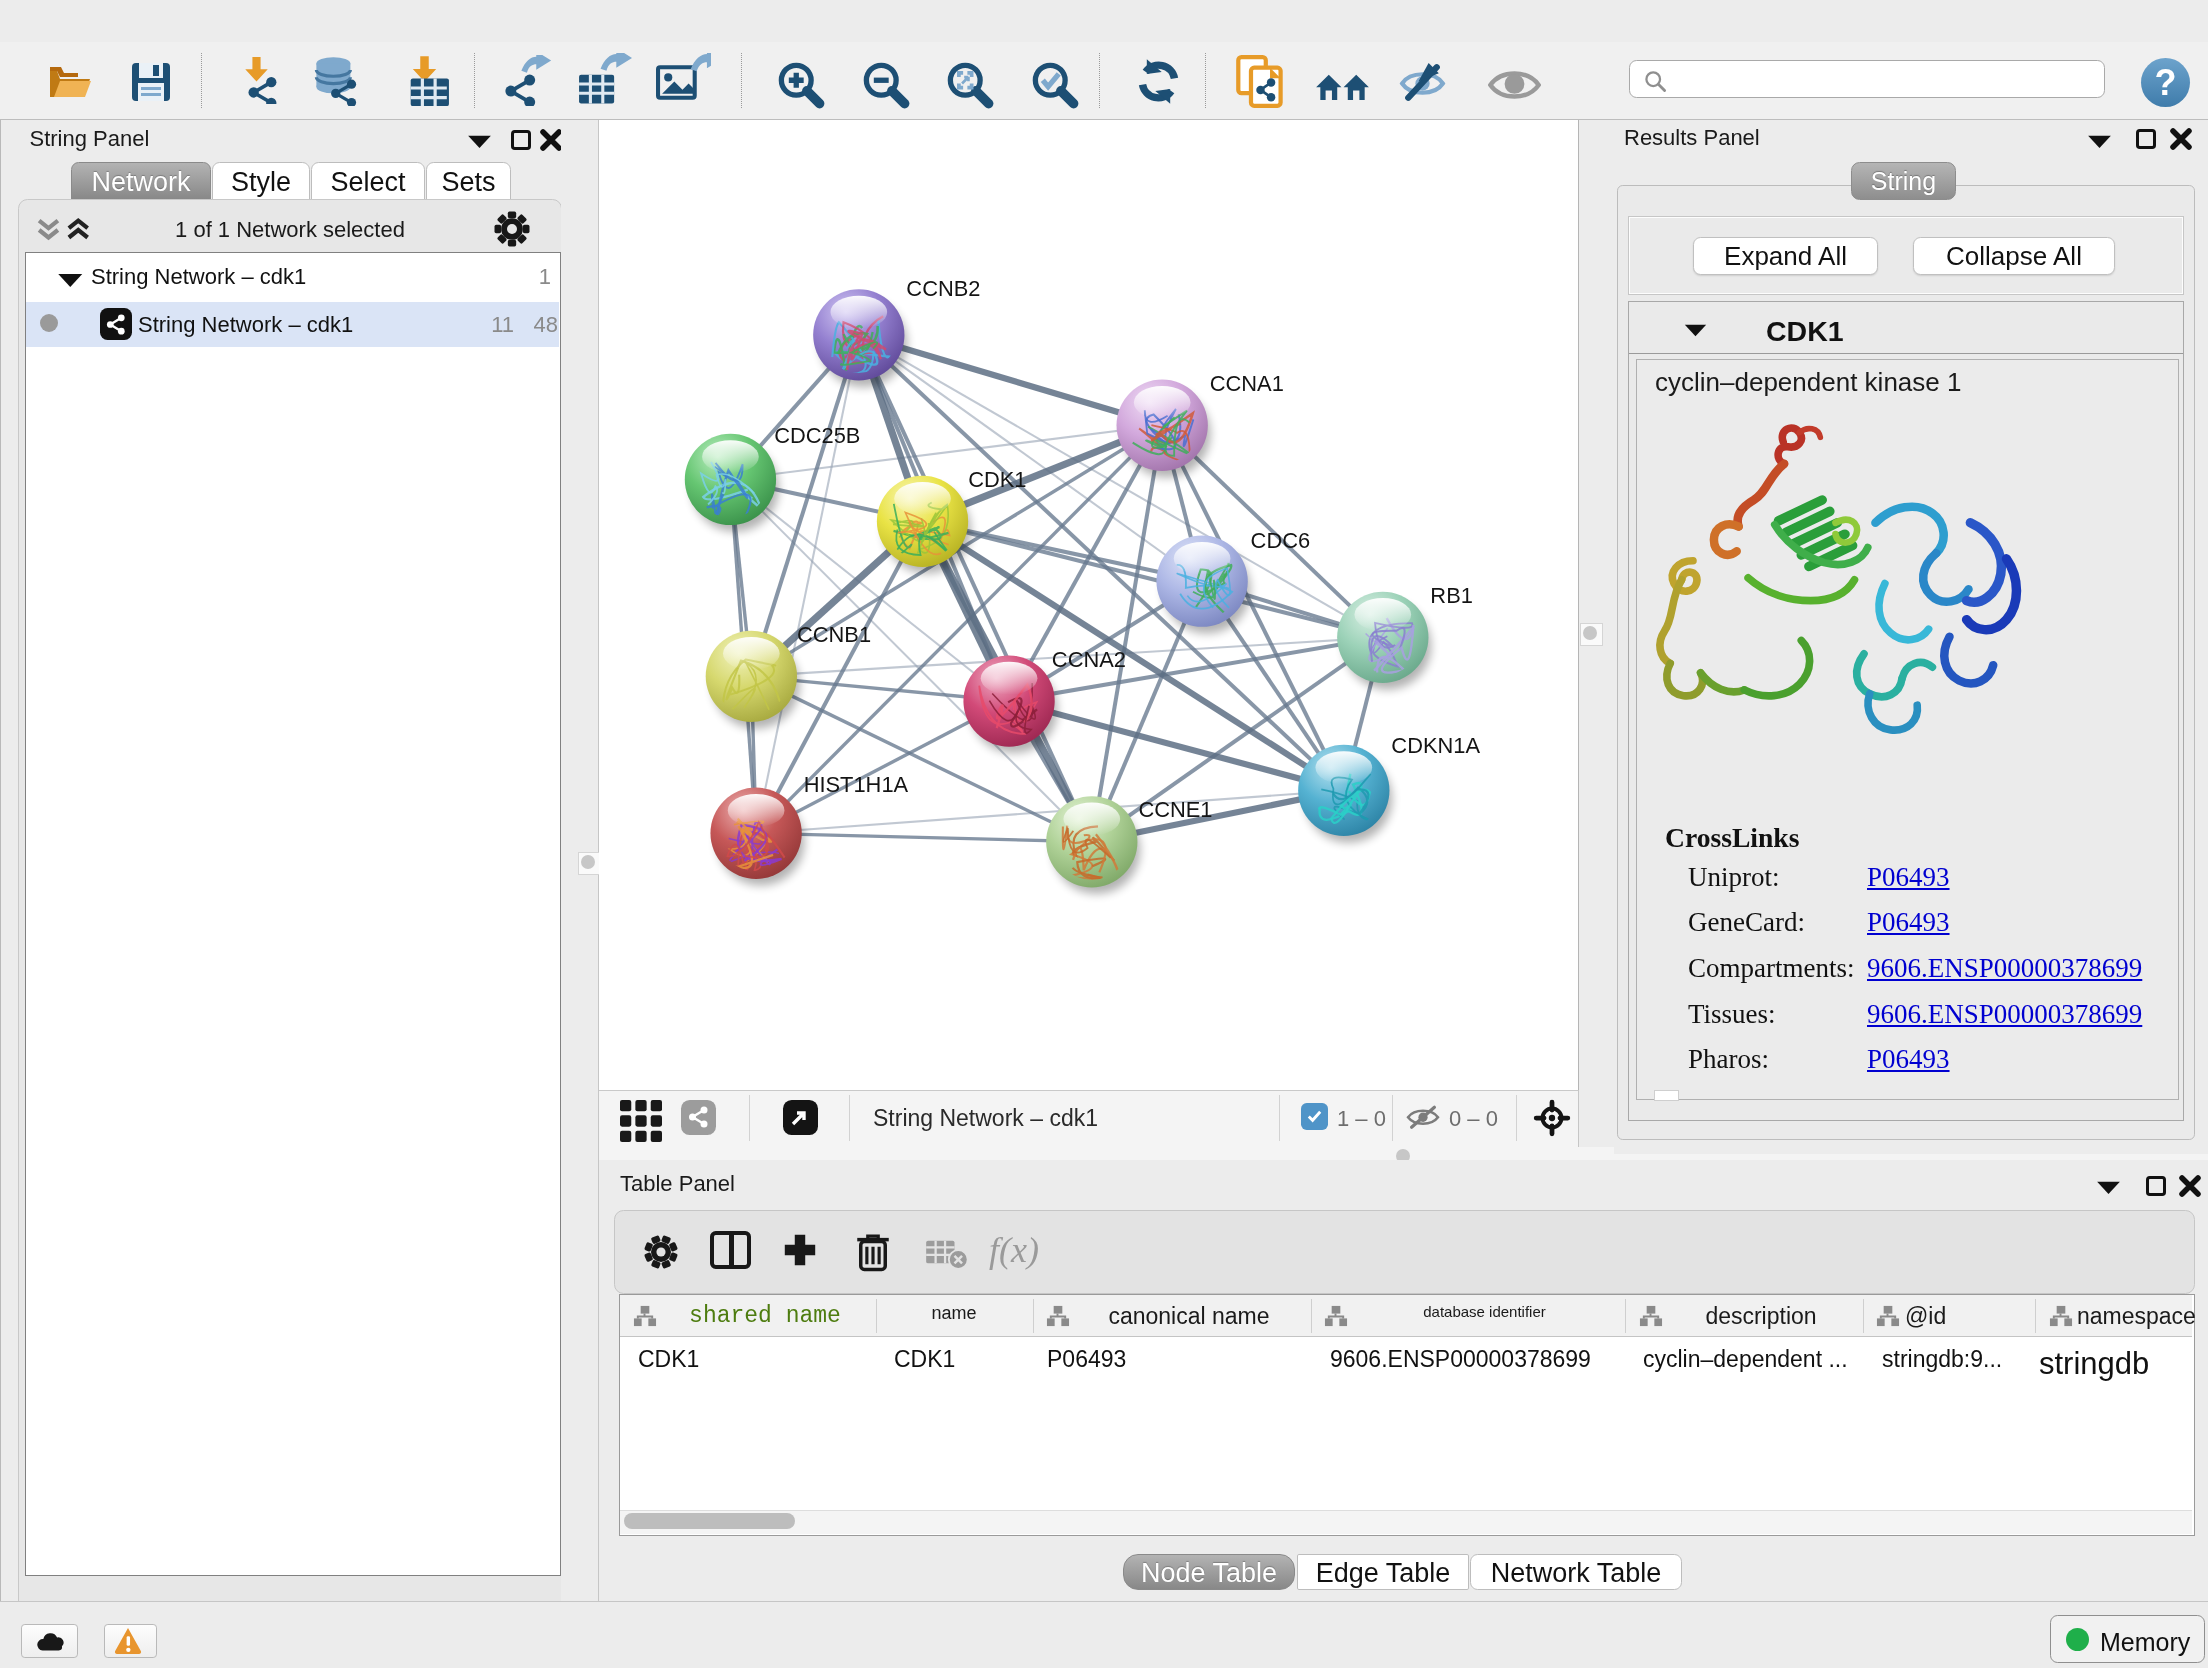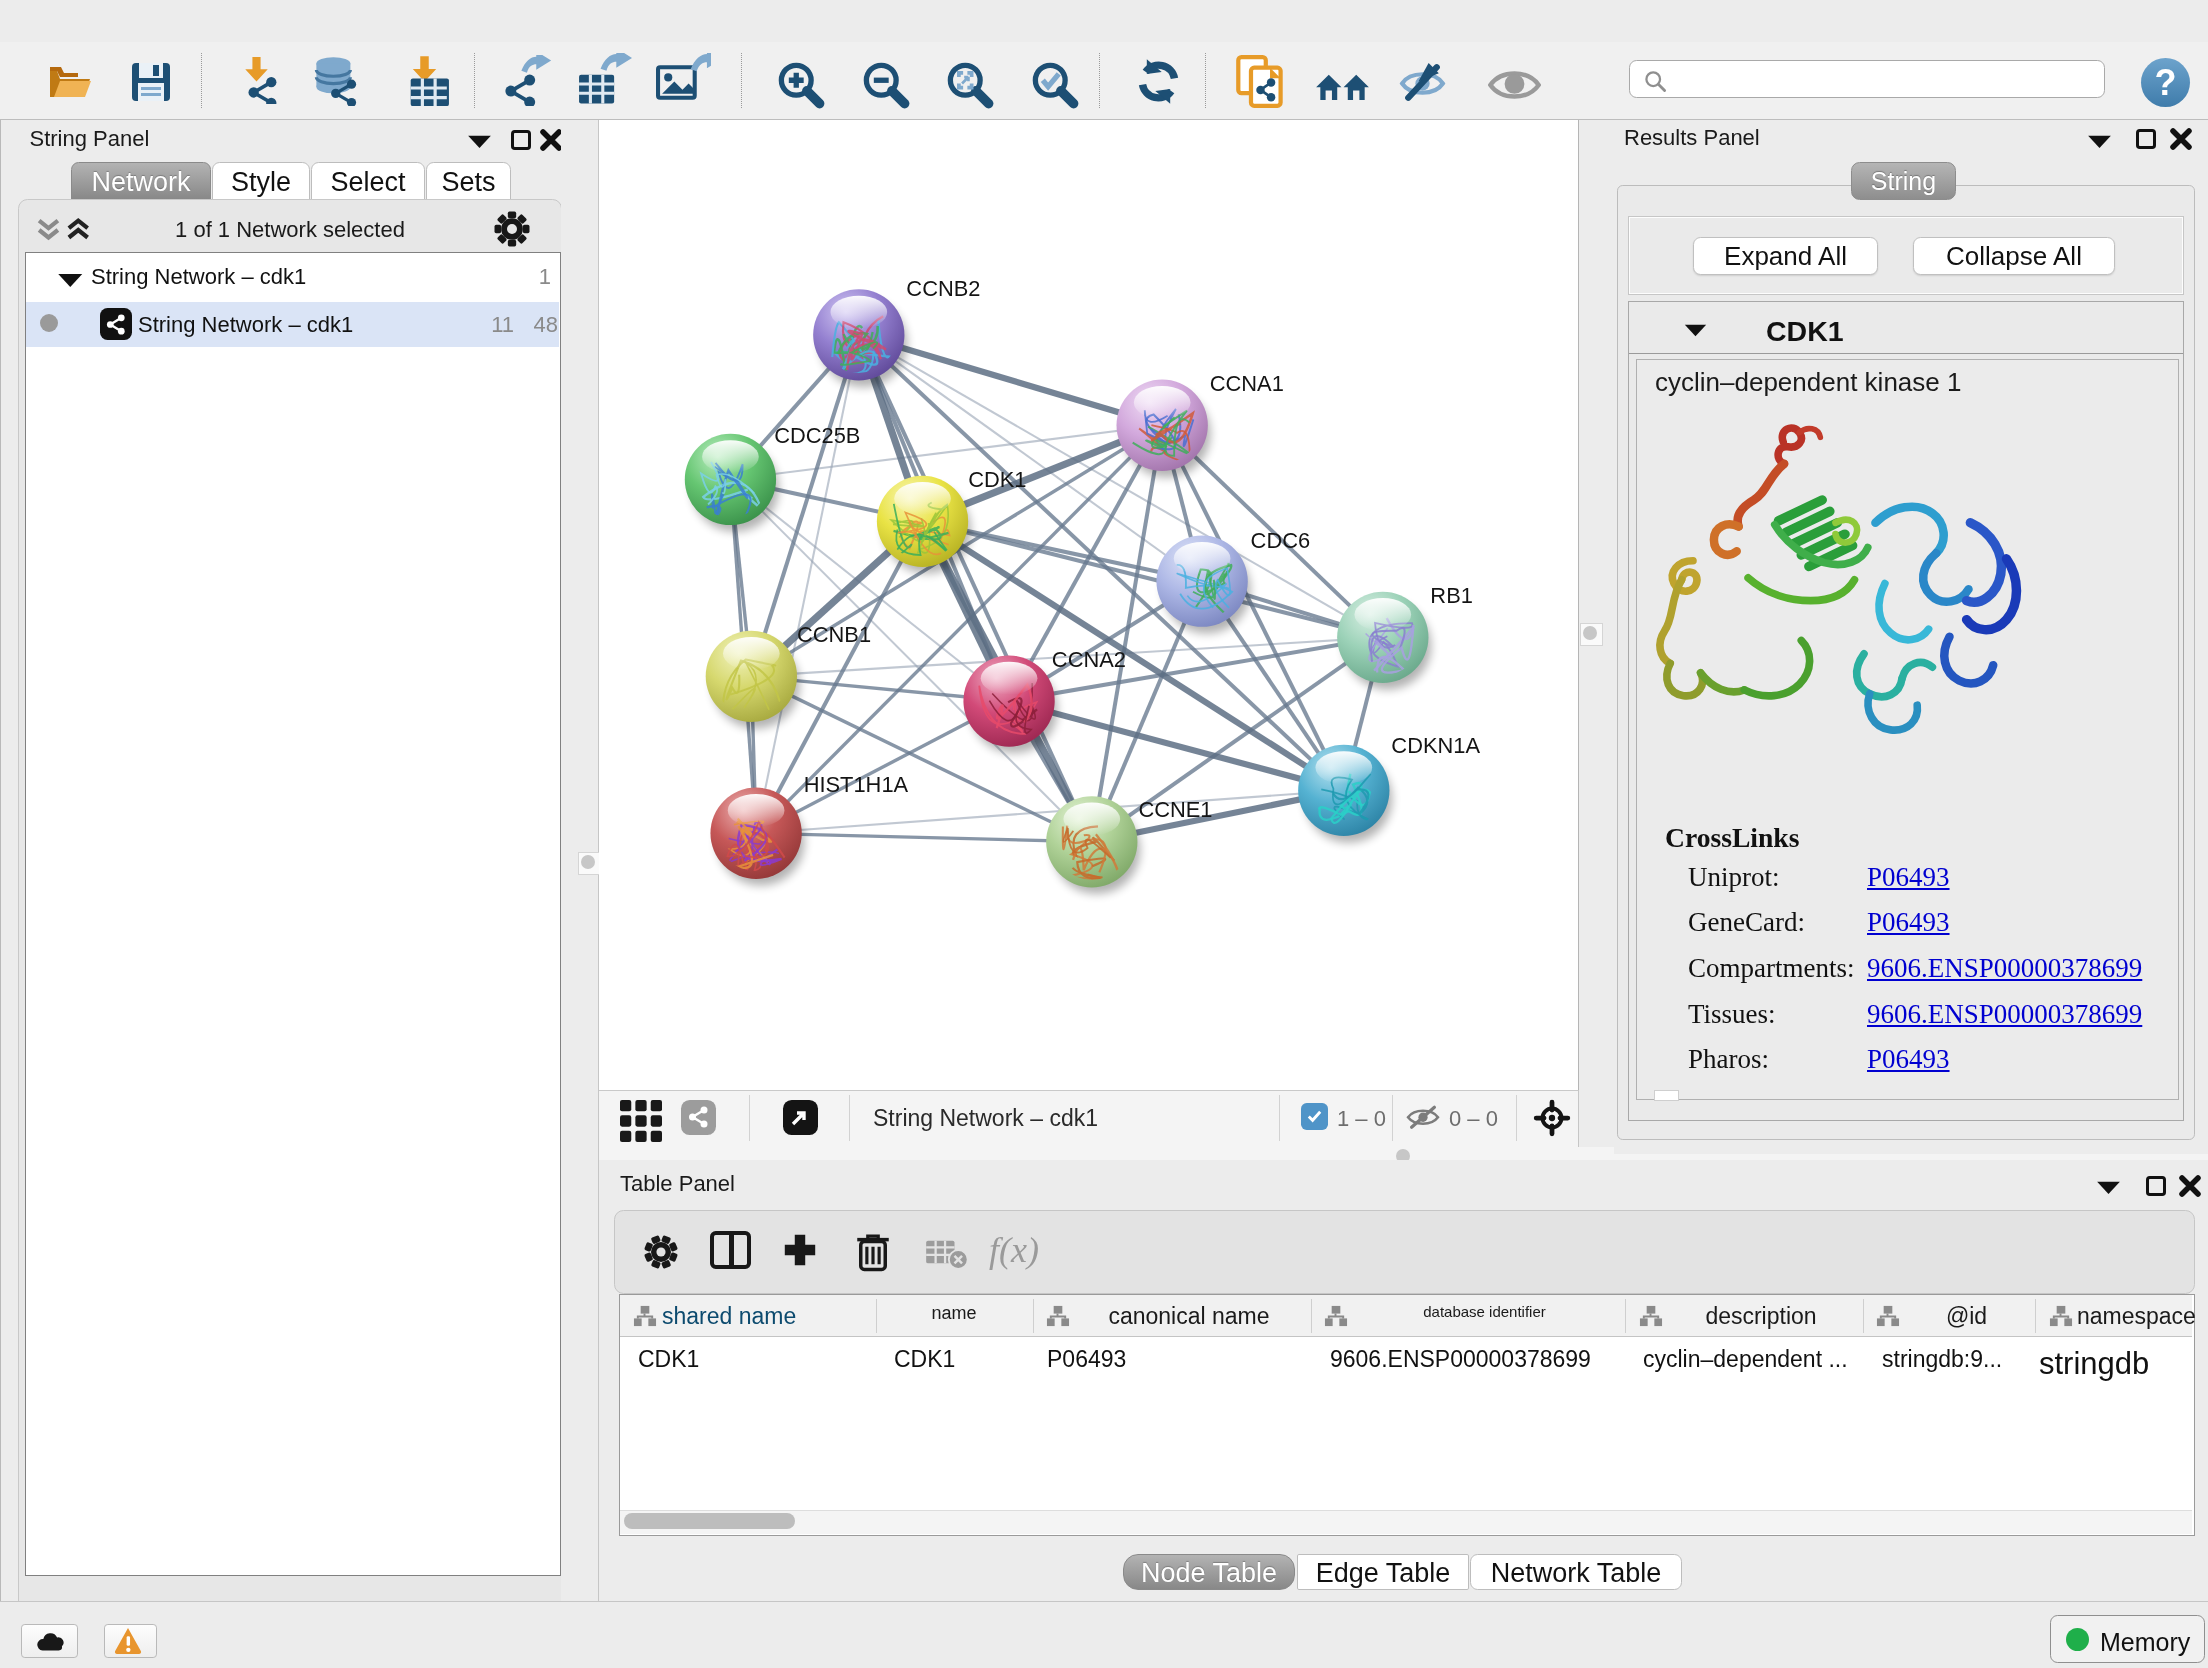--- a/index.html
+++ b/index.html
@@ -656,21 +656,21 @@
     </svg>
 <div class="abs serif" style="left:989px;top:1229px;font-size:36px;font-style:italic;color:#9a9a9a;">f(x)</div>
 <div class="abs" style="left:619px;top:1294px;width:1576px;height:242px;background:#fff;border:1.9px solid #9a9a9a;box-sizing:border-box;">
 <div class="abs" style="left:0;top:0;width:1572px;height:42px;background:#f1f1f1;border-bottom:1.9px solid #c4c4c4;box-sizing:border-box;"></div>
 <svg class="abs" style="left:13.3px;top:8.6px;" width="24" height="24" viewBox="0 0 25 25">
         <rect x="8" y="2" width="9" height="8" fill="#8a8a8a"></rect>
         <rect x="1" y="15" width="8" height="8" fill="#8a8a8a"></rect>
         <rect x="16" y="15" width="8" height="8" fill="#8a8a8a"></rect>
         <path d="M12 10 L12 13 M5 15 L5 13 L20 13 L20 15" stroke="#8a8a8a" stroke-width="2" fill="none"></path>
       </svg>
-<div class="abs" style="left:42px;top:7.6px;width:206px;text-align:left;font-size:23px;color:#0c4a6e;">shared name</div>
+<div class="abs" style="left:42px;top:7.6px;width:206px;text-align:center;font-size:23px;color:#4d7c0f;font-family:Liberation Mono, monospace;">shared name</div>
 <div class="abs" style="left:256px;top:3.8px;height:34px;border-left:1.9px solid #cfcfcf;"></div>
 <div class="abs" style="left:263px;top:7.6px;width:142px;text-align:center;font-size:18px;color:#1a1a1a;">name</div>
 <div class="abs" style="left:413px;top:3.8px;height:34px;border-left:1.9px solid #cfcfcf;"></div>
 <svg class="abs" style="left:426px;top:8.6px;" width="24" height="24" viewBox="0 0 25 25">
         <rect x="8" y="2" width="9" height="8" fill="#8a8a8a"></rect>
         <rect x="1" y="15" width="8" height="8" fill="#8a8a8a"></rect>
         <rect x="16" y="15" width="8" height="8" fill="#8a8a8a"></rect>
         <path d="M12 10 L12 13 M5 15 L5 13 L20 13 L20 15" stroke="#8a8a8a" stroke-width="2" fill="none"></path>
       </svg>
 <div class="abs" style="left:455px;top:7.6px;width:228px;text-align:center;font-size:23px;color:#1a1a1a;">canonical name</div>
@@ -690,21 +690,21 @@
         <path d="M12 10 L12 13 M5 15 L5 13 L20 13 L20 15" stroke="#8a8a8a" stroke-width="2" fill="none"></path>
       </svg>
 <div class="abs" style="left:1047px;top:7.6px;width:188px;text-align:center;font-size:23px;color:#1a1a1a;">description</div>
 <div class="abs" style="left:1243px;top:3.8px;height:34px;border-left:1.9px solid #cfcfcf;"></div>
 <svg class="abs" style="left:1256px;top:8.6px;" width="24" height="24" viewBox="0 0 25 25">
         <rect x="8" y="2" width="9" height="8" fill="#8a8a8a"></rect>
         <rect x="1" y="15" width="8" height="8" fill="#8a8a8a"></rect>
         <rect x="16" y="15" width="8" height="8" fill="#8a8a8a"></rect>
         <path d="M12 10 L12 13 M5 15 L5 13 L20 13 L20 15" stroke="#8a8a8a" stroke-width="2" fill="none"></path>
       </svg>
-<div class="abs" style="left:1285px;top:7.6px;width:123px;text-align:center;font-size:23px;color:#1a1a1a;">@id</div>
+<div class="abs" style="left:1285px;top:7.6px;width:123px;text-align:left;font-size:23px;color:#1a1a1a;">@id</div>
 <div class="abs" style="left:1415px;top:3.8px;height:34px;border-left:1.9px solid #cfcfcf;"></div>
 <svg class="abs" style="left:1429px;top:8.6px;" width="24" height="24" viewBox="0 0 25 25">
         <rect x="8" y="2" width="9" height="8" fill="#8a8a8a"></rect>
         <rect x="1" y="15" width="8" height="8" fill="#8a8a8a"></rect>
         <rect x="16" y="15" width="8" height="8" fill="#8a8a8a"></rect>
         <path d="M12 10 L12 13 M5 15 L5 13 L20 13 L20 15" stroke="#8a8a8a" stroke-width="2" fill="none"></path>
       </svg>
 <div class="abs" style="left:1457px;top:7.6px;width:111px;text-align:center;font-size:23px;color:#1a1a1a;">namespace</div>
 <div class="abs" style="left:18px;top:51px;font-size:23px;color:#111;">CDK1</div>
 <div class="abs" style="left:274px;top:51px;font-size:23px;color:#111;">CDK1</div>

